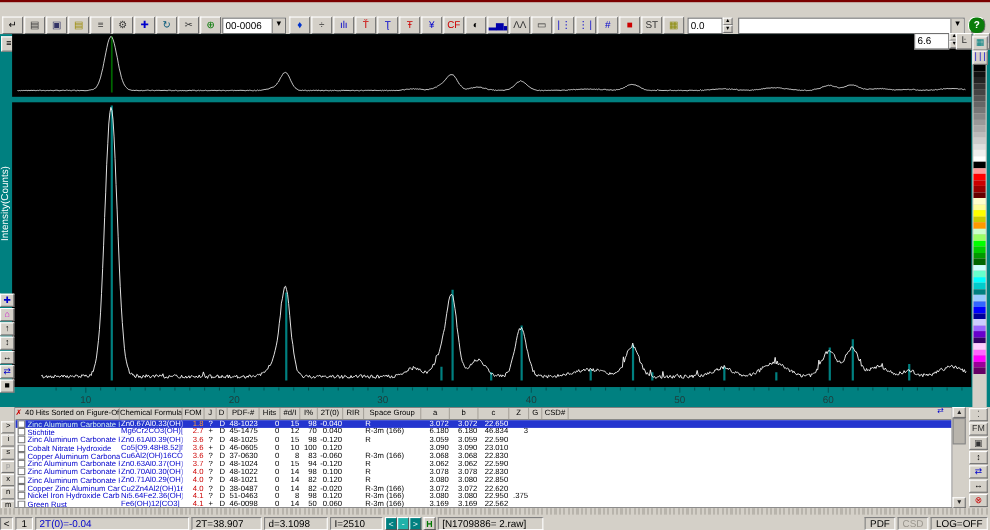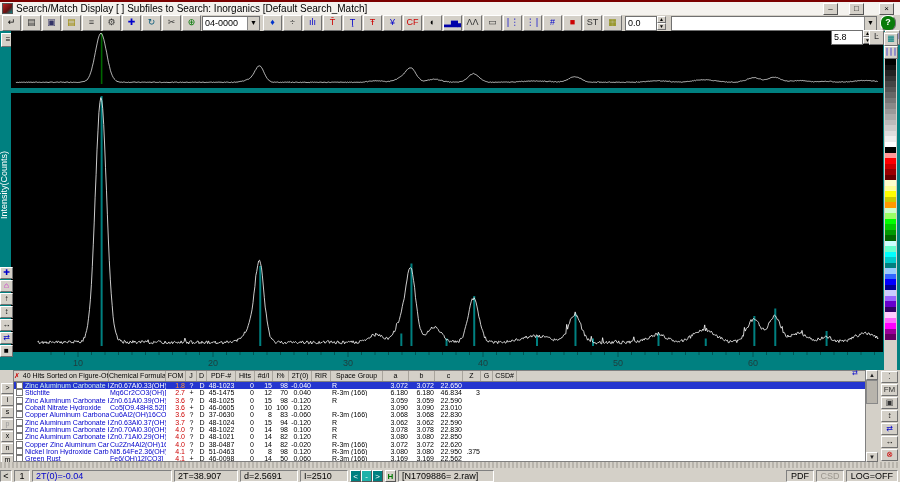--- a/index.html
+++ b/index.html
@@ -55,43 +55,36 @@
   .scell{height:12px;border:1px solid;border-color:#808080 #fff #fff #808080;margin-right:2px;
          line-height:11px;padding:0 3px;color:#000;white-space:nowrap;box-sizing:border-box;flex:0 0 auto;}
   .navbtn{width:11px;height:12px;background:#008080;color:#fff;font-size:8px;line-height:11px;text-align:center;
           border:1px solid;border-color:#fff #555 #555 #fff;box-sizing:border-box;flex:0 0 auto;}
 </style>
 </head>
 <body>
 
 <div id="app">
 
-  <div id="titlebar" class="abs">
-    <div id="appicon"></div>
-    <div id="title">Search/Match Display [ ] Subfiles to Search: Inorganics [Default Search_Match]</div>
-    <div style="position:absolute;right:62px;top:1px;" class="winbtn">–</div>
-    <div style="position:absolute;right:36px;top:1px;" class="winbtn">□</div>
-    <div style="position:absolute;right:6px;top:1px;" class="winbtn">×</div>
-  </div>
 
   <div id="toolbar" class="abs">
     <span id="tbgrp1" style="display: flex;">
         <span class="tbtn" style="color: rgb(0, 0, 0);">↵</span>
         <span class="tbtn" style="color: rgb(51, 51, 51);">▤</span>
         <span class="tbtn" style="color: rgb(51, 51, 102);">▣</span>
         <span class="tbtn" style="color: rgb(153, 136, 0);">▤</span>
         <span class="tbtn" style="color: rgb(51, 51, 51);">≡</span>
         <span class="tbtn" style="color: rgb(51, 51, 51);">⚙</span>
         <span class="tbtn" style="color: rgb(0, 0, 204);">✚</span>
         <span class="tbtn" style="color: rgb(0, 85, 119);">↻</span>
         <span class="tbtn" style="color: rgb(51, 51, 51);">✂</span>
         <span class="tbtn" style="color: rgb(0, 119, 0);">⊕</span>
       </span>
     <span class="combo" style="width:52px;">
-      <span>04-0000</span><span class="dd">▼</span>
+      <span>00-0006</span><span class="dd">▼</span>
     </span>
     <span style="width:3px;"></span>
     <span id="tbgrp2" style="display: flex;">
         <span class="tbtn" style="color: rgb(0, 51, 204);">♦</span>
         <span class="tbtn" style="color: rgb(51, 51, 51);">÷</span>
         <span class="tbtn" style="color: rgb(0, 0, 204);">ılı</span>
         <span class="tbtn" style="color: rgb(204, 0, 0);">Ť</span>
         <span class="tbtn" style="color: rgb(0, 0, 204);">Ţ</span>
         <span class="tbtn" style="color: rgb(204, 0, 0);">Ŧ</span>
         <span class="tbtn" style="color: rgb(0, 0, 204);">¥</span>
@@ -217,21 +210,21 @@
           <text x="67" y="14" text-anchor="middle" fill="#1f3b3b" font-size="9px" font-family="Liberation Sans, sans-serif">10</text>
           <text x="202" y="14" text-anchor="middle" fill="#1f3b3b" font-size="9px" font-family="Liberation Sans, sans-serif">20</text>
           <text x="337" y="14" text-anchor="middle" fill="#1f3b3b" font-size="9px" font-family="Liberation Sans, sans-serif">30</text>
           <text x="472" y="14" text-anchor="middle" fill="#1f3b3b" font-size="9px" font-family="Liberation Sans, sans-serif">40</text>
           <text x="607" y="14" text-anchor="middle" fill="#1f3b3b" font-size="9px" font-family="Liberation Sans, sans-serif">50</text>
           <text x="742" y="14" text-anchor="middle" fill="#1f3b3b" font-size="9px" font-family="Liberation Sans, sans-serif">60</text>
         </svg>
     </div>
 
     <div class="abs spin" style="left:831px;top:-1px;width:26px;background:#fff;">
-      <span>5.8</span>
+      <span>6.6</span>
       <span class="ud">
           <div>▲</div>
           <div>▼</div>
         </span>
     </div>
     <div id="zoombtns" class="abs" style="left:869px;top:-1px;display:flex;">
         <span class="tbtn" style="color: rgb(51, 51, 51); width: 13px; height: 13px; line-height: 11px;">Ŀ</span>
         <span class="tbtn" style="color: rgb(0, 0, 204); width: 13px; height: 13px; line-height: 11px;">HH</span>
       </div>
 
@@ -578,21 +571,21 @@
       </div>
   </div>
 
   <div id="hscroll" class="abs"></div>
 
   <div id="statusbar" class="abs">
     <div class="scell" style="width:12px;padding:0 1px;text-align:center;">&lt;</div>
     <div class="scell" style="width:16px;text-align:center;">1</div>
     <div class="scell" style="width:140px;color:#0000cc;">2T(0)=-0.04</div>
     <div class="scell" style="width:64px;">2T=38.907</div>
-    <div class="scell" style="width:58px;">d=2.5691</div>
+    <div class="scell" style="width:58px;">d=3.1098</div>
     <div class="scell" style="width:48px;">I=2510</div>
     <div class="navbtn">&lt;</div>
     <div class="navbtn" style="background:#20b2aa;">-</div>
     <div class="navbtn">&gt;</div>
     <div class="navbtn" style="background:#d4d0c8;color:#007700;font-weight:bold;margin-left:2px;">H</div>
     <div class="scell" style="width:96px;margin-left:2px;">[N1709886= 2.raw]</div>
     <div class="scell" style="flex:1 1 auto;border:none;"></div>
     <div class="scell" style="width:28px;text-align:center;">PDF</div>
     <div class="scell" style="width:28px;text-align:center;color:#9a968e;">CSD</div>
     <div class="scell" style="width:52px;text-align:center;">LOG=OFF</div>

